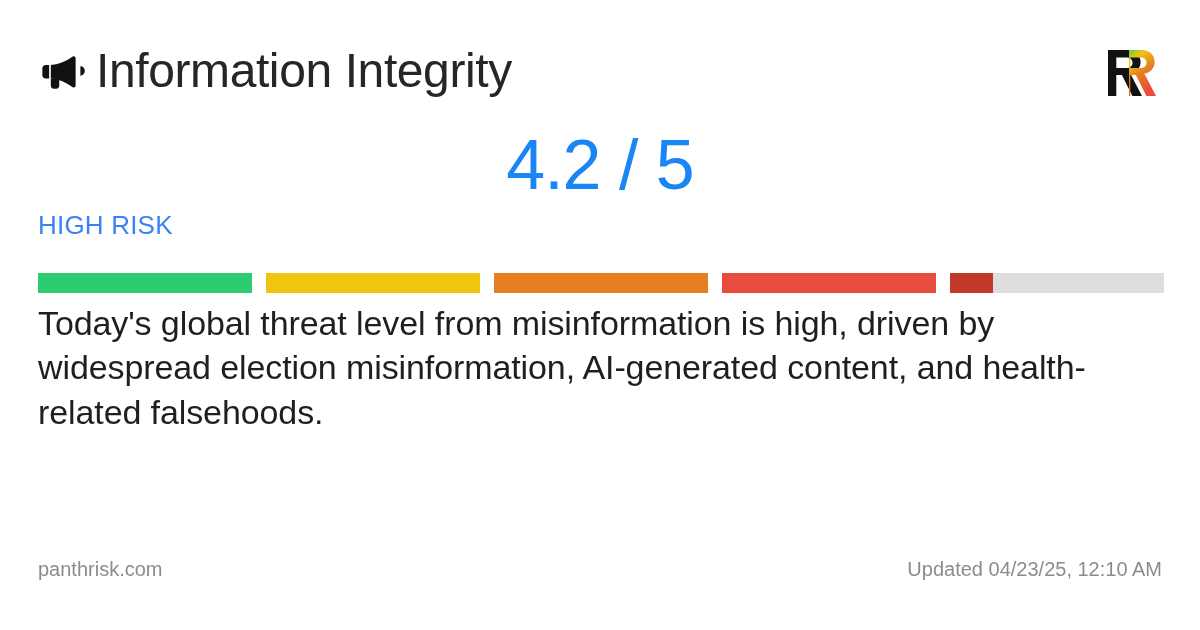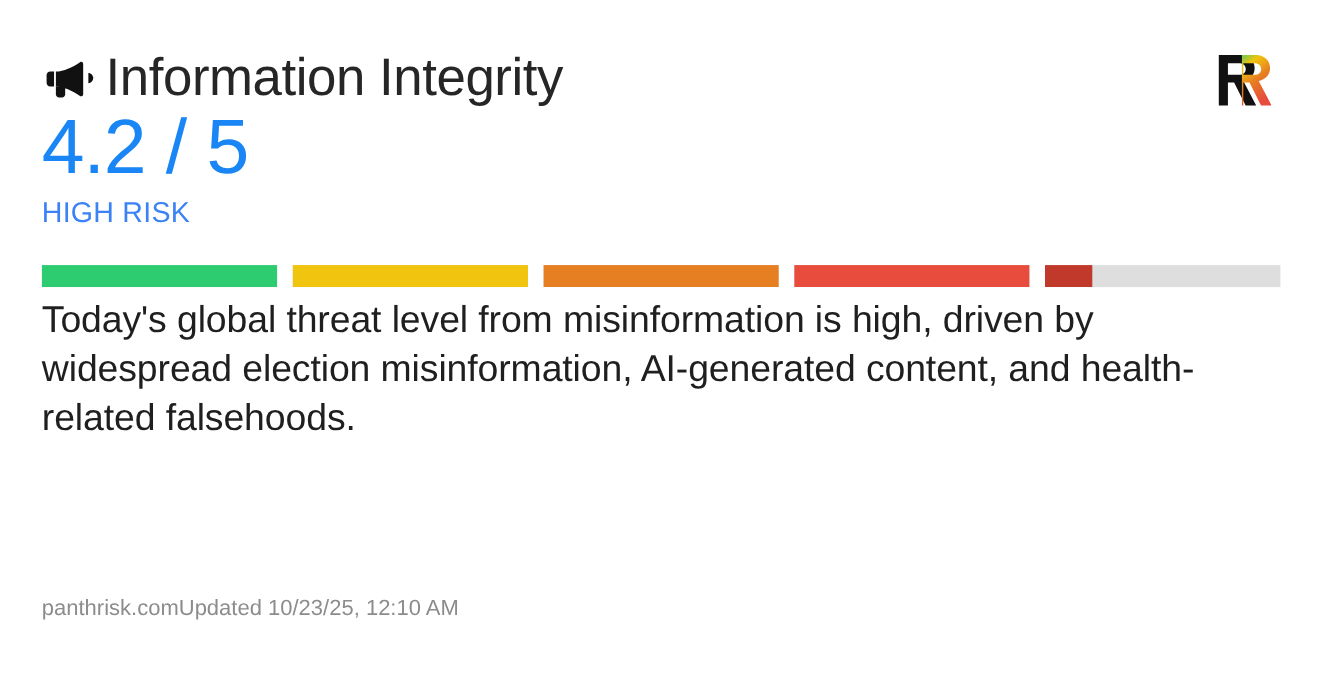--- a/index.html
+++ b/index.html
@@ -54,21 +54,22 @@
     margin-right: 6px;
   }
 
   
   .score-value {
     font-size: 70px;
     line-height: 1.0;
     color: #1a85f5;
     font-weight: 400;
     letter-spacing: -1px;
-    margin-top: 0;
+    margin-top: 32px;
+    text-align: center;
   }
   .risk-label {
     font-size: 26px;
     line-height: 1.1;
     color: #8c8c8c;
     font-weight: 400;
     letter-spacing: 0.2px;
     margin-top: 11px;
   }
 
@@ -103,23 +104,24 @@
     font-weight: 400;
     letter-spacing: -0.1px;
     max-width: 1130px;
   }
 
   
   .footer {
     position: absolute;
     left: 38px;
     right: 38px;
-    bottom: 33px;
+    bottom: 17px;
     display: flex;
     align-items: baseline;
+    justify-content: space-between;
   }
   .footer-site, .footer-updated {
     font-size: 20px;
     color: #8c8c8c;
     font-weight: 400;
   }
 </style>
 </head>
 <body>
 
@@ -175,16 +177,16 @@
     </div>
     <div class="meter-segment" style="background: rgb(222, 222, 222);">
       <span class="seg-fill" style="background:#c0392b; width:20%;"></span>
     </div>
   </div>
 
   <div class="summary">Today's global threat level from misinformation is high, driven by widespread election misinformation, AI-generated content, and health-related falsehoods.</div>
 
   <div class="footer">
     <span class="footer-site">panthrisk.com</span>
-    <span class="footer-updated">Updated 10/23/25, 12:10 AM</span>
+    <span class="footer-updated">Updated 04/23/25, 12:10 AM</span>
   </div>
 
 </div>
 
 </body></html>

